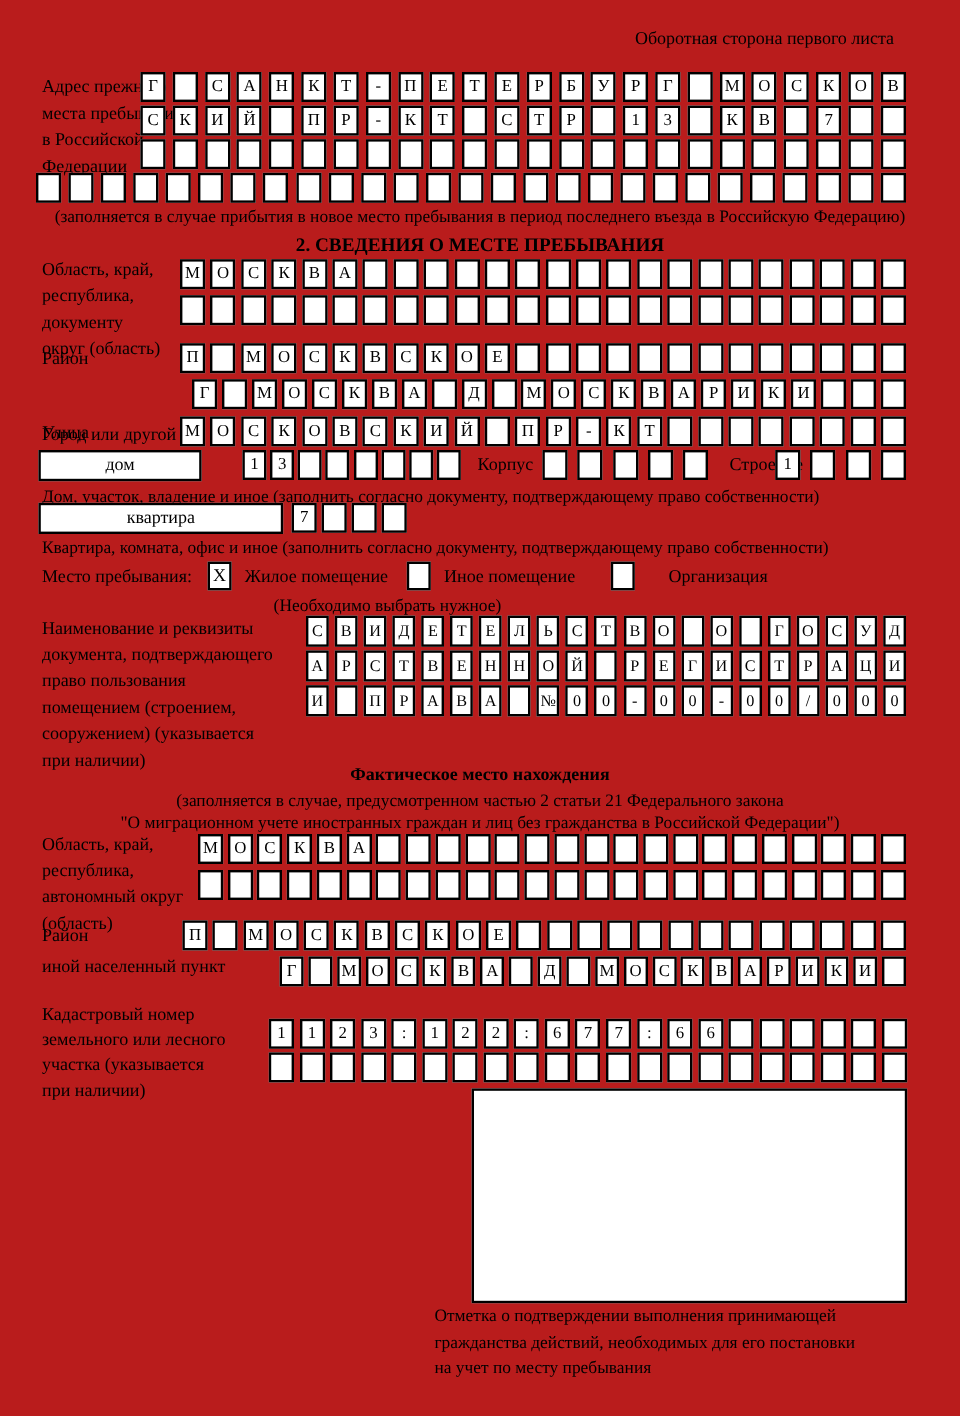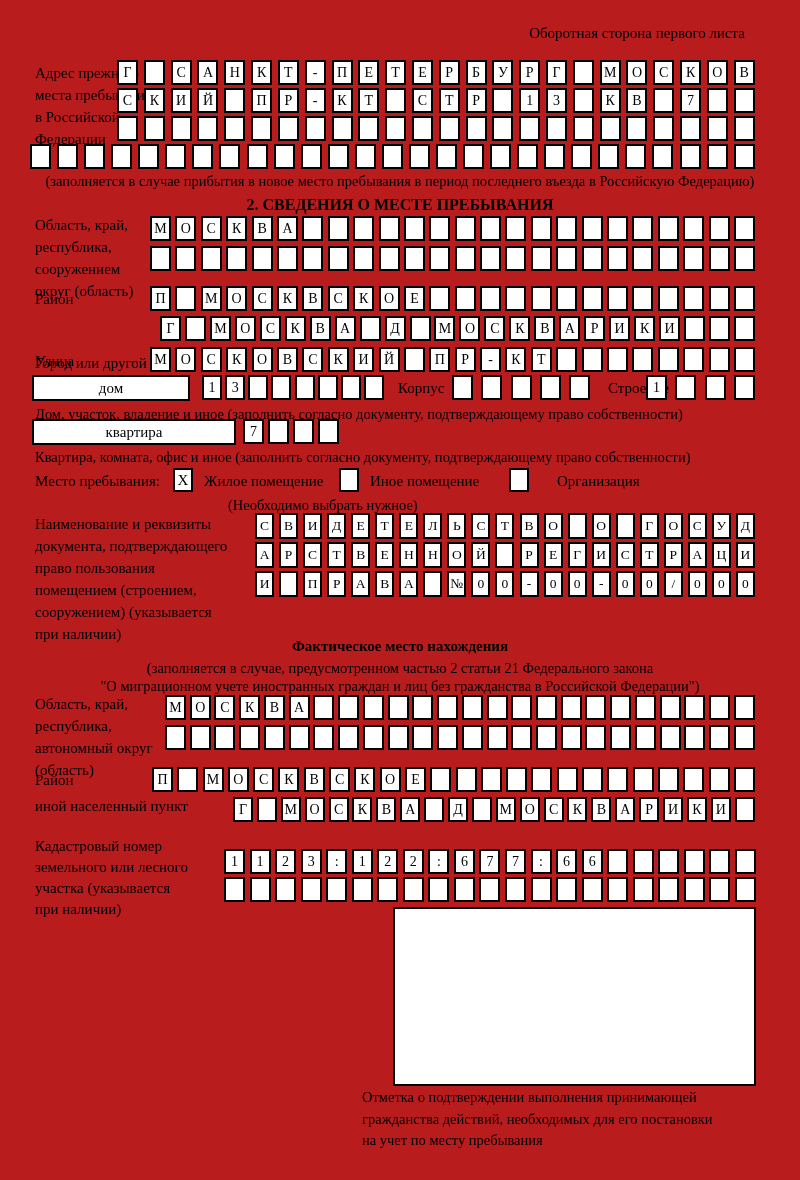--- a/index.html
+++ b/index.html
@@ -144,21 +144,21 @@
       <span class="cell"></span>
       <span class="cell"></span>
     </div>
   <div class="lbl small center" style="top:170px;">(заполняется в случае прибытия в новое место пребывания в период последнего въезда в Российскую Федерацию)</div>
 
   <div class="lbl bold center" style="top:194px;font-size:16px;">2. СВЕДЕНИЯ О МЕСТЕ ПРЕБЫВАНИЯ</div>
 
   <div class="lbl lines" style="left:35px;top:214px;">
       <div>Область, край,</div>
       <div>республика,</div>
-      <div>сооружением</div>
+      <div>документу</div>
       <div>округ (область)</div>
     </div>
   <div class="row" style="left:150px;top:216px;width:605px;">
       <span class="cell">М</span>
       <span class="cell">О</span>
       <span class="cell">С</span>
       <span class="cell">К</span>
       <span class="cell">В</span>
       <span class="cell">А</span>
       <span class="cell"></span>
@@ -287,21 +287,21 @@
       <span class="cell"></span>
       <span class="cell"></span>
       <span class="cell"></span>
       <span class="cell"></span>
       <span class="cell"></span>
       <span class="cell"></span>
       <span class="cell"></span>
       <span class="cell"></span>
     </div>
 
-  <div class="wbox" style="left:32px;top:375px;width:158px;">дом</div>
+  <div class="wbox" style="left:32px;top:375px;width:136px;">дом</div>
   <div class="row h8" style="left:202px;top:375px;width:182px;">
       <span class="cell">1</span>
       <span class="cell">3</span>
       <span class="cell"></span>
       <span class="cell"></span>
       <span class="cell"></span>
       <span class="cell"></span>
       <span class="cell"></span>
       <span class="cell"></span>
     </div>

